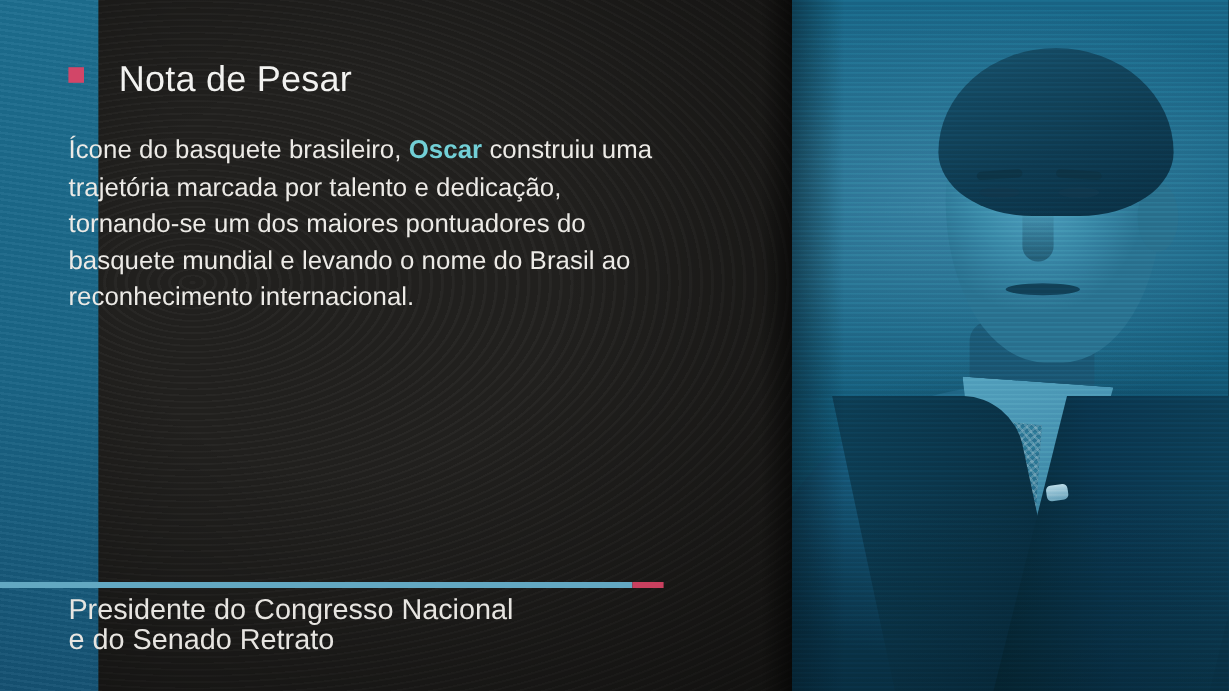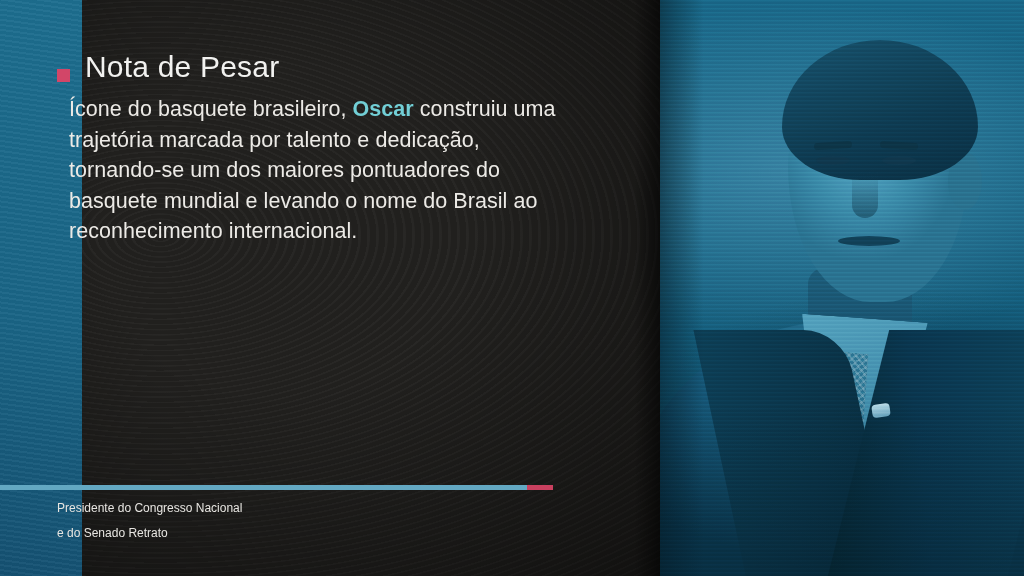--- a/index.html
+++ b/index.html
@@ -178,21 +178,21 @@
   }
 
   
   .content{
     position:absolute; inset:0;
     padding:0 0 0 57px;
   }
 
   .heading-row{
     position:absolute; left:57px; top:52px;
-    display:flex; align-items:flex-end; gap:15px;
+    display:flex; align-items:flex-start; gap:29px;
   }
   .bullet{
     width:13px; height:13px;
     background:#d24668;
     display:block;
     margin-top:4px;
   }
   .heading{
     font-size:30px;
     font-weight:400;
@@ -203,21 +203,21 @@
 
   .para{
     position:absolute; left:57px;
     width:500px;
     color:#eceae6;
     font-size:21.5px;
     line-height:30.5px;
     font-weight:400;
     letter-spacing:.05px;
   }
-  .para-1{ top:94px;margin-left:12px; }
+  .para-1{ top:110px; }
   .para-2{ top:315px; }
   .hl{
     color:#72cfd6;
     font-weight:700;
   }
 
   .sig-name{
     position:absolute; left:57px; top:446px;
     font-family:"Liberation Serif", serif;
     font-weight:700;
@@ -238,21 +238,21 @@
     background:#63a8c2;
   }
   .rule-pink{
     position:absolute; left:527px; top:0; height:5px; width:26px;
     background:#c9405f;
   }
 
   .sig-role{
     position:absolute; left:57px; top:496px;
     color:#e7e5e1;
-    font-size:12px;
+    font-size:24px;
     line-height:25px;
     font-weight:400;
   }
 
   .sr-only{ position:absolute; width:1px; height:1px; overflow:hidden; clip:rect(0 0 0 0); }
 </style>
 </head>
 <body>
 
 <div id="stage">

